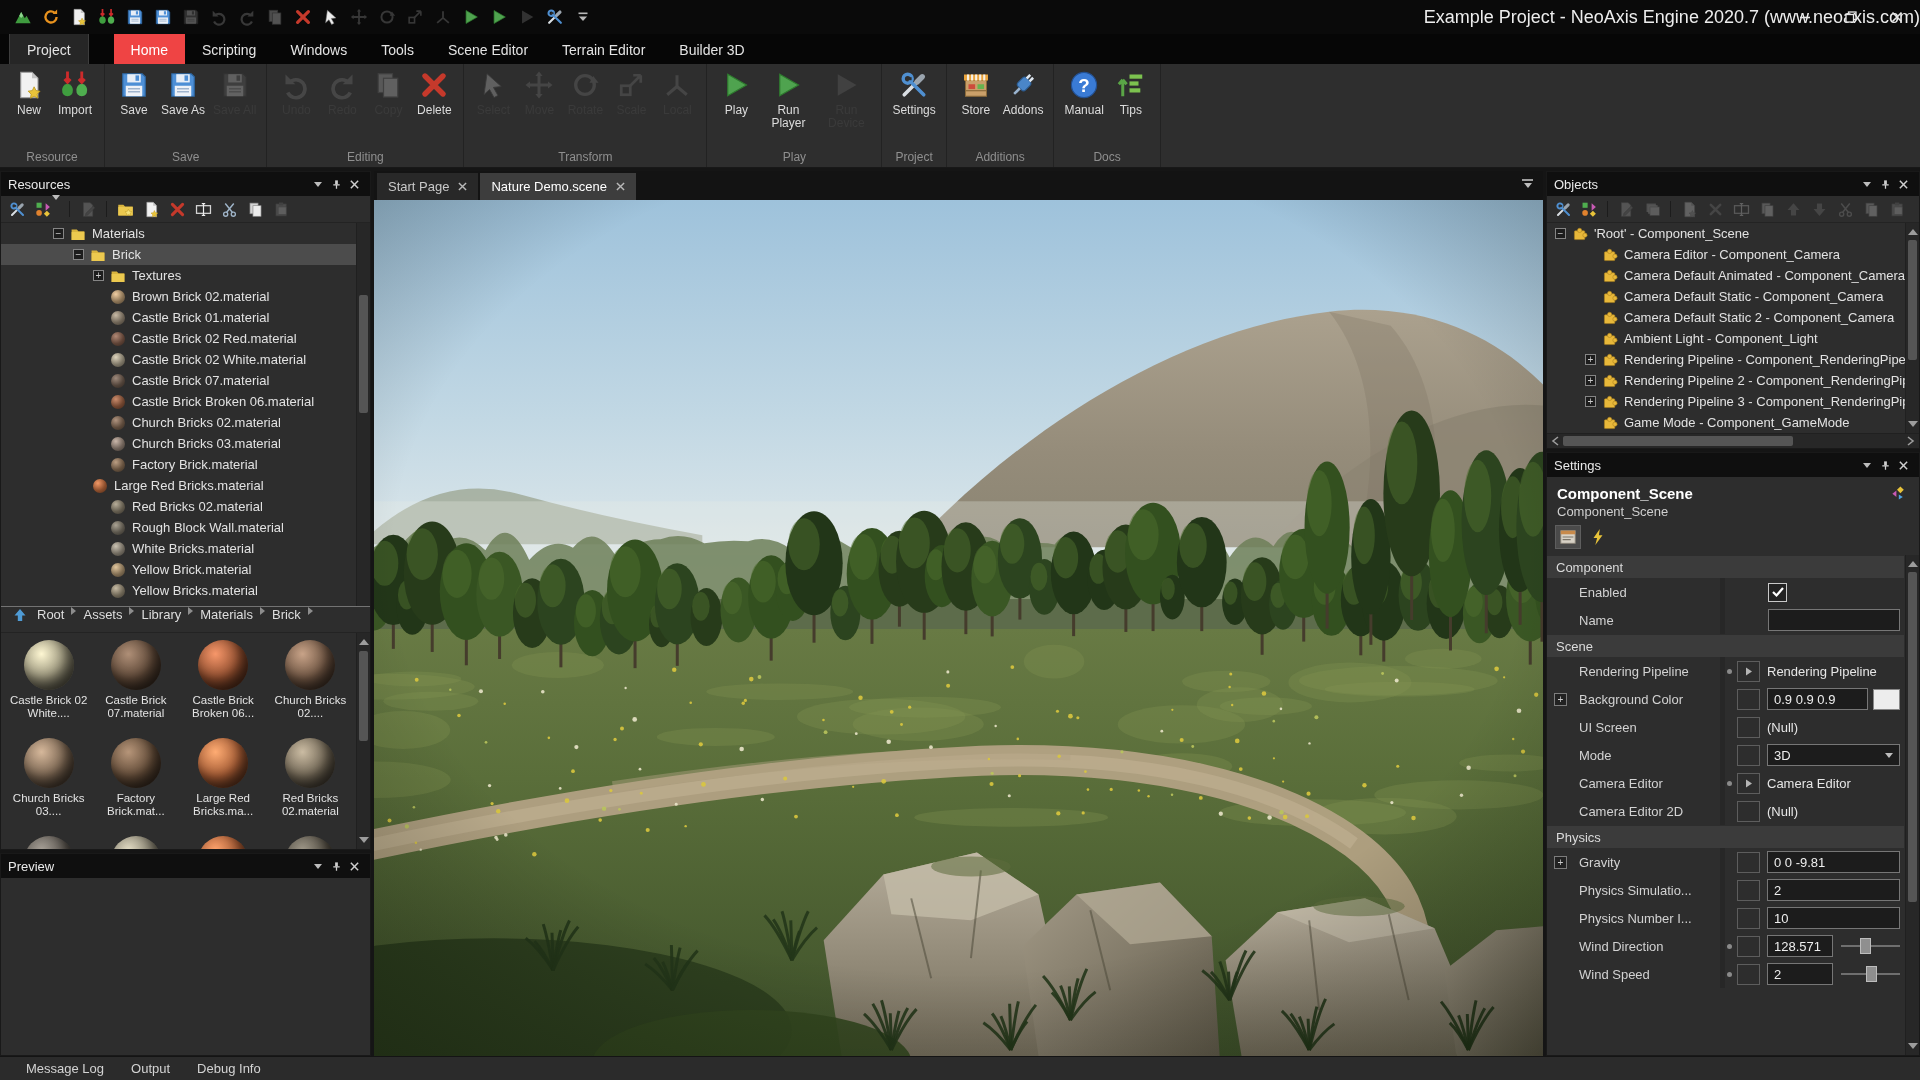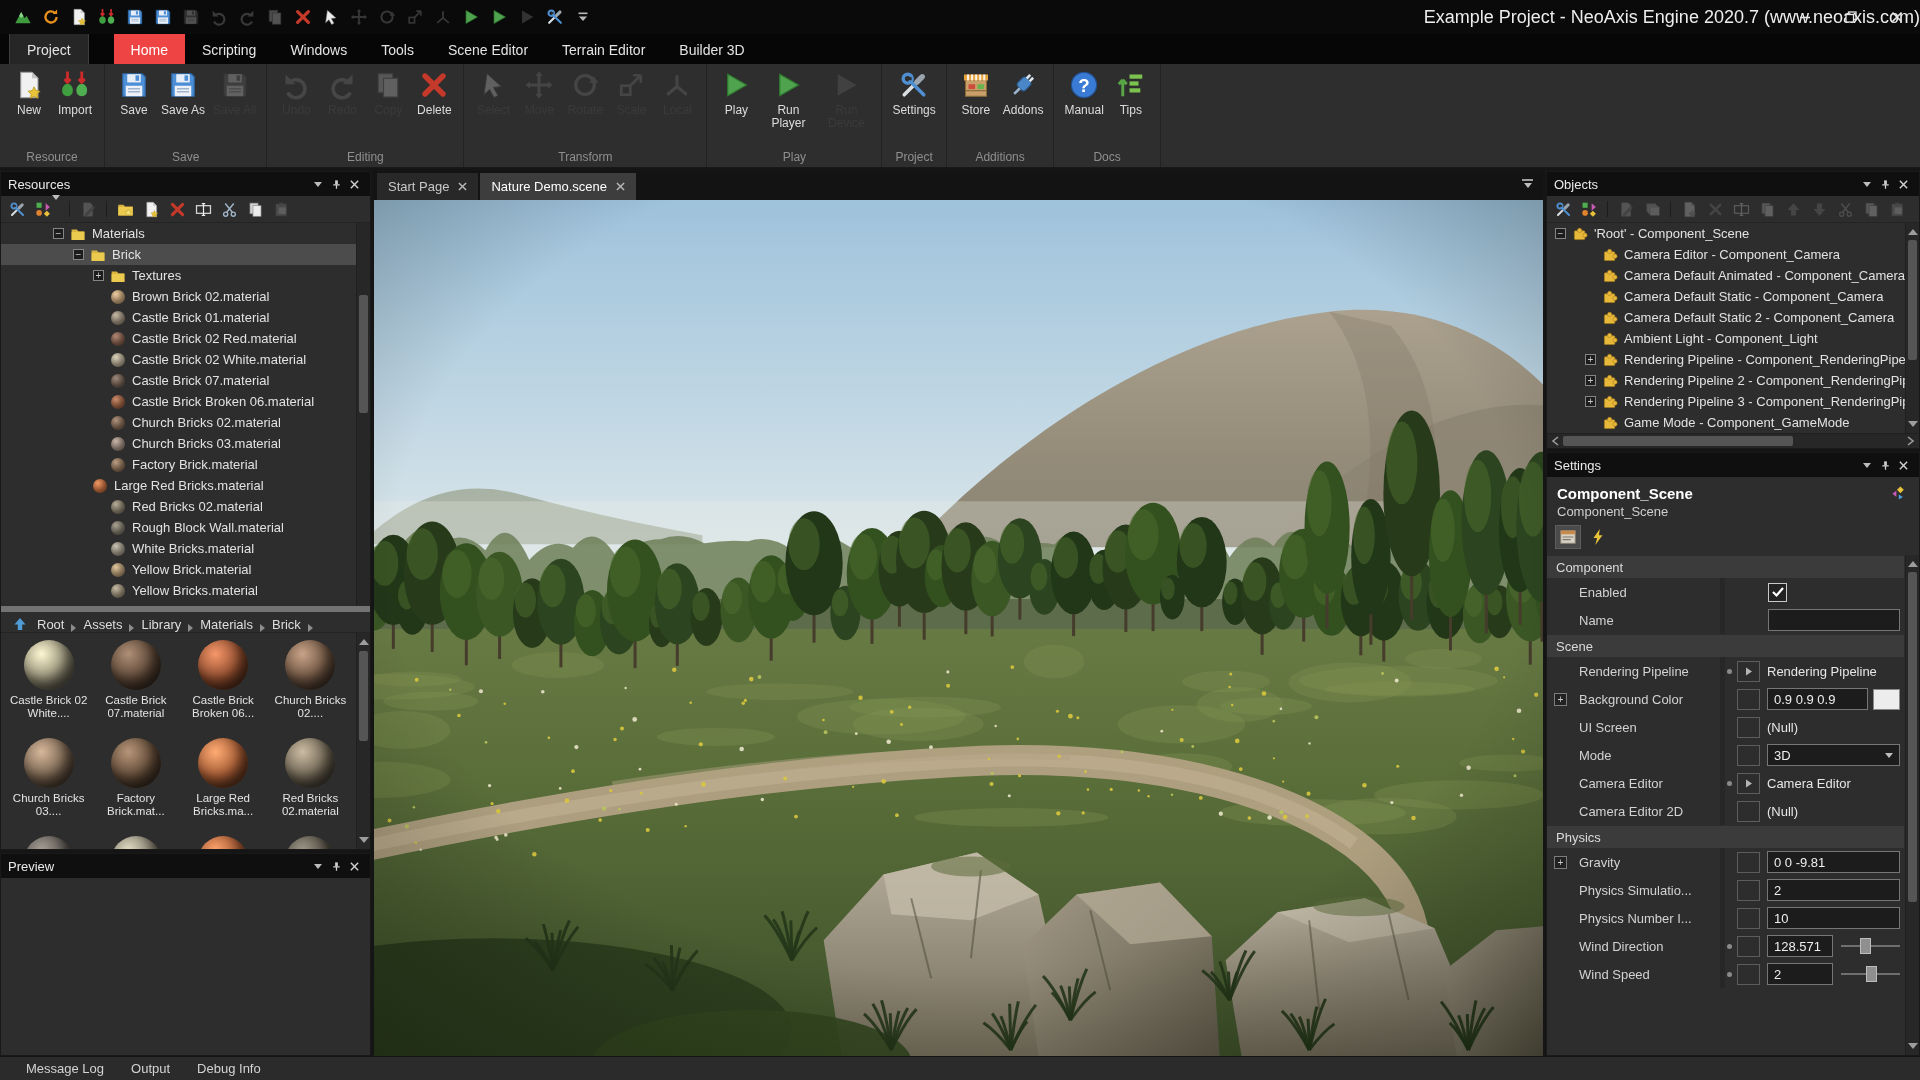--- a/index.html
+++ b/index.html
@@ -59,22 +59,22 @@
 .texp.none{border:none;background:transparent}
 .ticon{width:16px;height:16px;flex:none;margin-right:6px;display:flex;align-items:center;justify-content:center}
 .ticon svg{width:16px;height:16px}
 .mdot{width:14px;height:14px;border-radius:50%;flex:none}
 .tlabel{color:#e2e2e2}
 .vtrack{position:absolute;right:0;top:0;bottom:0;width:14px;background:#272727;border-left:1px solid #202020}
 .vthumb{position:absolute;left:2px;right:2px;background:#555;border-radius:2px}
 .sarrow{position:absolute;left:0;right:0;height:14px;display:flex;align-items:center;justify-content:center}
 
 
-.breadcrumb{height:27px;display:flex;align-items:flex-end;gap:7px;padding:0 9px;font-size:13px;
-  border-top:6px solid #737373;border-bottom:1px solid #232323;flex:none;color:#dedede}
+.breadcrumb{height:27px;display:flex;align-items:flex-start;gap:7px;padding:0 9px;font-size:13px;
+  border-top:1px solid #737373;border-bottom:1px solid #232323;flex:none;color:#dedede}
 .crumb{cursor:default}
 .tri-r{width:0;height:0;border-top:4px solid transparent;border-bottom:4px solid transparent;border-left:5px solid #8d8d8d}
 .tri-d{width:0;height:0;border-left:4px solid transparent;border-right:4px solid transparent;border-top:5px solid #bdbdbd}
 .tri-u{width:0;height:0;border-left:5px solid transparent;border-right:5px solid transparent;border-bottom:6px solid #9d9d9d}
 .tri-dn{width:0;height:0;border-left:5px solid transparent;border-right:5px solid transparent;border-top:6px solid #9d9d9d}
 .thumbs{height:216px;position:relative;overflow:hidden;flex:none}
 .thumb-grid{display:grid;grid-template-columns:repeat(4,1fr);padding:4px 16px 0 4px}
 .thumb{height:98px;display:flex;flex-direction:column;align-items:center;font-size:11.5px;line-height:13px;color:#e3e3e3;text-align:center}
 .sphere{width:50px;height:50px;border-radius:50%;margin:3px 0 4px;box-shadow:inset -6px -8px 12px rgba(0,0,0,.55)}
 

